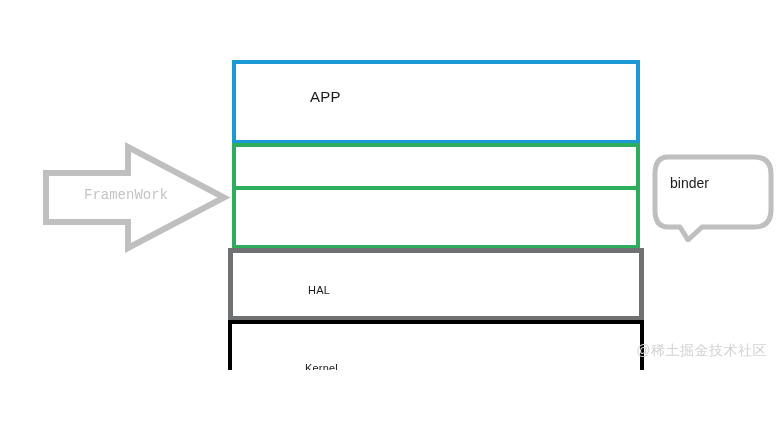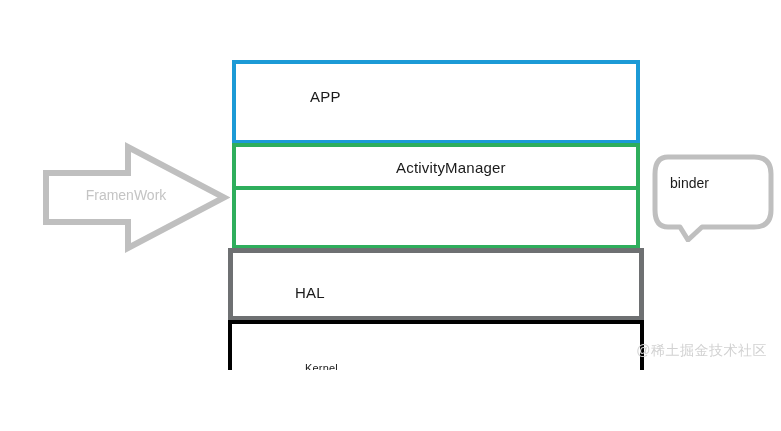--- a/index.html
+++ b/index.html
@@ -74,23 +74,23 @@
   }
 
   #box-hal {
     left: 228px;
     top: 248px;
     width: 416px;
     height: 73px;
     border: 5px solid #6E7072;
   }
   #label-hal {
-    left: 295px;
+    left: 308px;
     top: 284px;
-    font-size: 15px;
+    font-size: 11px;
   }
 
   #box-kernel {
     left: 228px;
     top: 320px;
     width: 416px;
     height: 84px;
     border: 4px solid #000000;
   }
   #label-kernel {
@@ -114,20 +114,21 @@
   }
   #label-framework-arrow {
     position: absolute;
     left: 66px;
     top: 187px;
     width: 120px;
     text-align: center;
     color: #C4C4C4;
     font-size: 14px;
     white-space: nowrap;
+    font-family: Liberation Mono, monospace;
   }
 
   
   #callout-binder {
     position: absolute;
     left: 650px;
     top: 152px;
     width: 126px;
     height: 90px;
   }
@@ -159,21 +160,20 @@
 </head>
 <body>
 
 <div id="canvas">
 
   <div id="box-app" class="layer-box"></div>
   <div id="label-app" class="layer-label">APP</div>
 
   <div id="box-framework" class="layer-box"></div>
   <div id="divider-framework"></div>
-  <div id="label-activitymanager" class="layer-label">ActivityManager</div>
 
   <div id="box-hal" class="layer-box"></div>
   <div id="label-hal" class="layer-label">HAL</div>
 
   <div id="box-kernel" class="layer-box"></div>
   <div id="label-kernel" class="layer-label">Kernel</div>
 
   <div id="arrow-framework">
     <svg viewBox="0 0 192 115" xmlns="http://www.w3.org/2000/svg">
       <polygon points="8,33 90,33 90,7 186,57.5 90,108 90,82 8,82" fill="#ffffff" stroke="#BFBFBF" stroke-width="6" stroke-linejoin="miter"></polygon>

